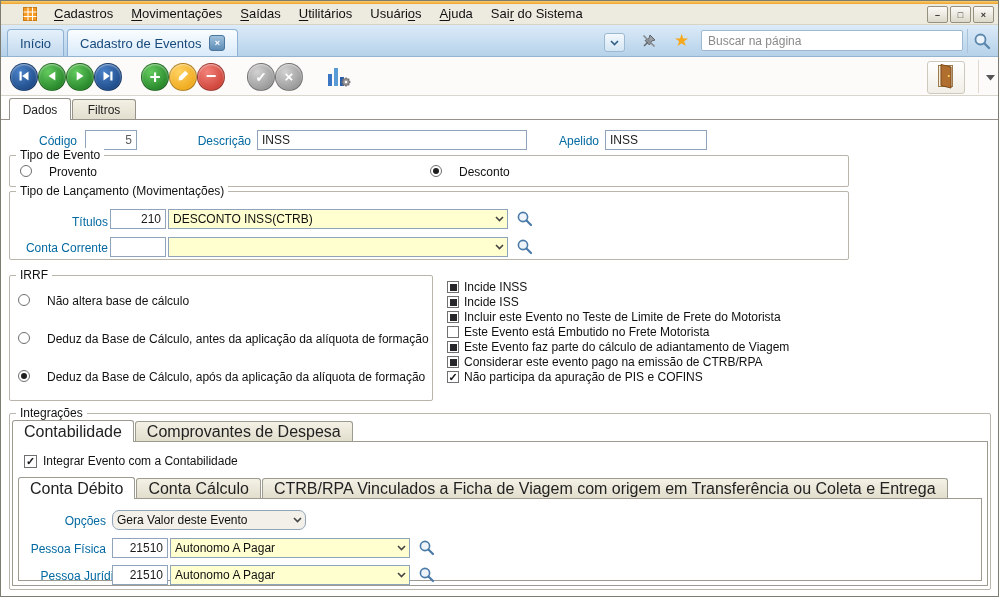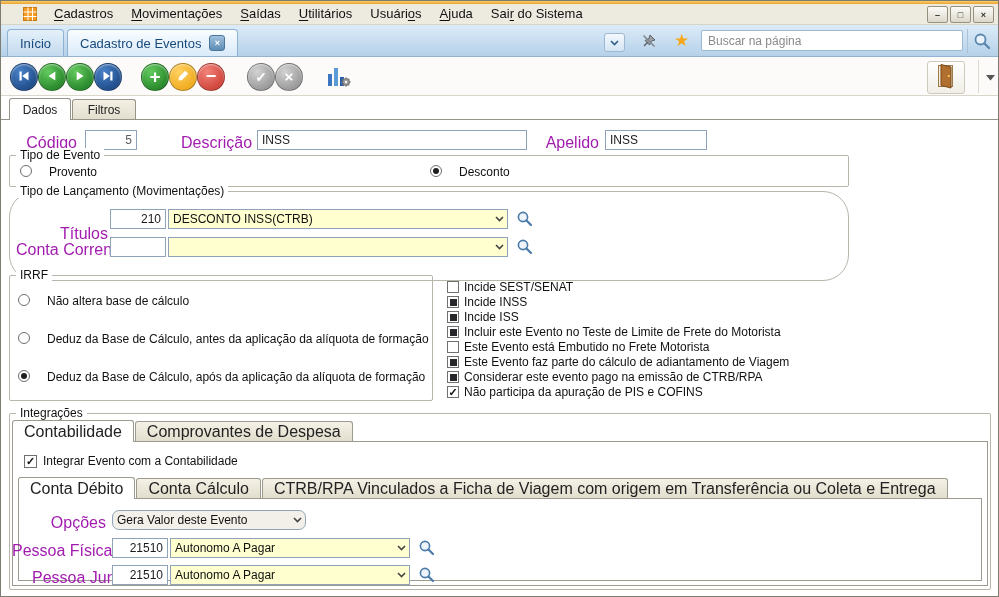--- a/index.html
+++ b/index.html
@@ -47,21 +47,21 @@
   .tb2-divider{position:absolute;left:977px;top:3px;width:1px;height:33px;background:#ddd9cf;}
   .more-btn{position:absolute;left:982px;top:16px;width:14px;height:10px;display:flex;align-items:center;justify-content:center;}
 
   
   .page-line{position:absolute;left:0;top:118px;width:100%;height:1px;background:#97938a;z-index:1;}
   .page-tab{position:absolute;z-index:2;display:flex;align-items:center;justify-content:center;border:1px solid #97938a;border-bottom:none;border-radius:3px 3px 0 0;box-sizing:border-box;font-size:12px;color:#222;white-space:nowrap;}
   .page-tab.active{background:#fff;}
   .page-tab.inactive{background:linear-gradient(#f3f0e4,#e3dfcf);}
 
   
-  .lbl{position:absolute;font-size:16px;color:#a21caf;white-space:nowrap;}
+  .lbl{position:absolute;font-size:12px;color:#0369a1;white-space:nowrap;}
   .lbl.r{text-align:right;}
   .field{position:absolute;height:20px;box-sizing:border-box;border:1px solid #8fa4ba;background:#fff;font:12px "Liberation Sans",sans-serif;color:#1a1a1a;padding:0 4px;}
   .field.num{text-align:right;}
   .field.dim{color:#5c5c5c;}
   .combo{position:absolute;height:20px;box-sizing:border-box;border:1px solid #8fa4ba;background:#fff;display:flex;align-items:center;}
   .combo.yellow{background:#ffffcf;}
   .combo.graybg{background:#f2f0e8;border-radius:7px;}
   .combo-text{flex:1;padding:0 4px;white-space:nowrap;overflow:hidden;font-size:12px;color:#111;}
   .combo-arrow{width:15px;display:flex;align-items:center;justify-content:center;}
   .lookup{position:absolute;width:19px;height:19px;display:flex;align-items:center;justify-content:center;}
@@ -237,23 +237,23 @@
     <label class="radio" style="left:10px;top:9px;" data-interactable="true">
       <span class="rb" data-interactable="false" data-state="false"></span>
       <span data-interactable="false">Provento</span>
     </label>
     <label class="radio" style="left:420px;top:9px;" data-interactable="true">
       <span class="rb" data-interactable="false" data-state="true"></span>
       <span data-interactable="false">Desconto</span>
     </label>
   </div>
 
-  <div class="group" style="left:8px;top:190px;width:840px;height:90px;border-radius:26px;" data-interactable="false">
+  <div class="group" style="left:8px;top:190px;width:840px;height:69px;" data-interactable="false">
     <span class="group-label" data-interactable="false">Tipo de Lançamento (Movimentações)</span>
-    <span class="lbl r" style="left:6px;top:33px;width:92px;" data-interactable="false">Títulos</span>
+    <span class="lbl r" style="left:6px;top:23px;width:92px;" data-interactable="false">Títulos</span>
     <input class="field num" style="left: 100px; top: 17px; width: 56px;" data-interactable="true" value="210">
     <div class="combo yellow" style="left:158px;top:17px;width:340px;" data-interactable="true">
       <span class="combo-text" data-interactable="false">DESCONTO INSS(CTRB)</span>
       <span class="combo-arrow" data-interactable="true">
           <svg width="9" height="6" viewBox="0 0 9 6">
             <polyline points="1,1 4.5,4.5 8,1" fill="none" stroke="#444" stroke-width="1.6"></polyline>
           </svg>
         </span>
     </div>
     <span class="lookup" style="left:505px;top:17px;" data-interactable="true">
@@ -290,24 +290,20 @@
       <span class="rb" data-interactable="false" data-state="false"></span>
       <span data-interactable="false">Deduz da Base de Cálculo, antes da aplicação da alíquota de formação</span>
     </label>
     <label class="radio" style="left:8px;top:94px;" data-interactable="true">
       <span class="rb" data-interactable="false" data-state="true"></span>
       <span data-interactable="false">Deduz da Base de Cálculo, após da aplicação da alíquota de formação</span>
     </label>
   </div>
 
   <div class="flags" data-interactable="false">
-    <div class="flag" data-interactable="true">
-      <span class="cb" data-interactable="false" data-state="unchecked"></span>
-      <span data-interactable="false">Incide SEST/SENAT</span>
-    </div>
     <div class="flag" data-interactable="true">
       <span class="cb" data-interactable="false" data-state="filled"></span>
       <span data-interactable="false">Incide INSS</span>
     </div>
     <div class="flag" data-interactable="true">
       <span class="cb" data-interactable="false" data-state="filled"></span>
       <span data-interactable="false">Incide ISS</span>
     </div>
     <div class="flag" data-interactable="true">
       <span class="cb" data-interactable="false" data-state="filled"></span>

